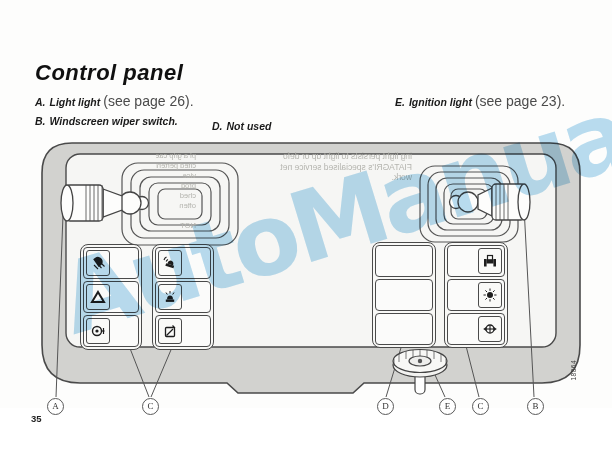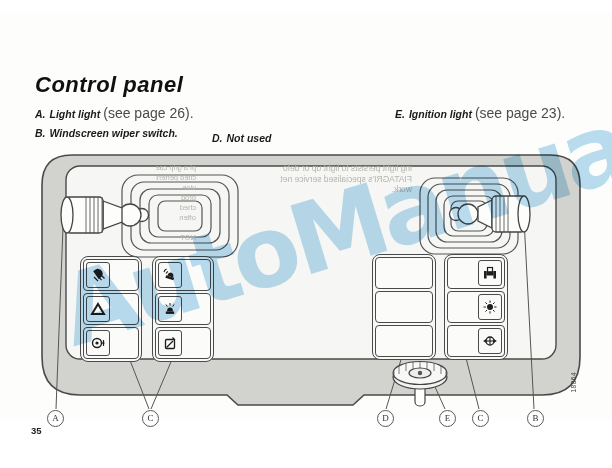--- a/index.html
+++ b/index.html
@@ -1,17 +1,17 @@
 <!DOCTYPE html>
 <html><head>
 <meta charset="utf-8">
 <style>
   html,body{margin:0;padding:0;}
   body{width:612px;height:468px;background:#ffffff;font-family:"Liberation Sans",sans-serif;overflow:hidden;}
-  .page{position:relative;width:612px;height:408px;background:#fdfdfc;margin-top:12px;}
+  .page{position:relative;width:612px;height:408px;background:#fdfdfc;}
 
   
   .title{position:absolute;left:35px;top:60px;margin:0;font-size:22px;font-weight:bold;font-style:italic;color:#101010;letter-spacing:0.5px;}
   .legend-item{position:absolute;font-size:10.5px;color:#1a1a1a;white-space:nowrap;}
   .legend-item .idlbl{font-weight:bold;font-style:italic;}
   .legend-item .lid{margin-right:4px;}
   .legend-item .note{font-weight:normal;font-style:normal;color:#4b4b4b;font-size:14px;margin-left:3px;}
 
   
   .figure{position:absolute;left:0;top:0;width:612px;height:468px;}

